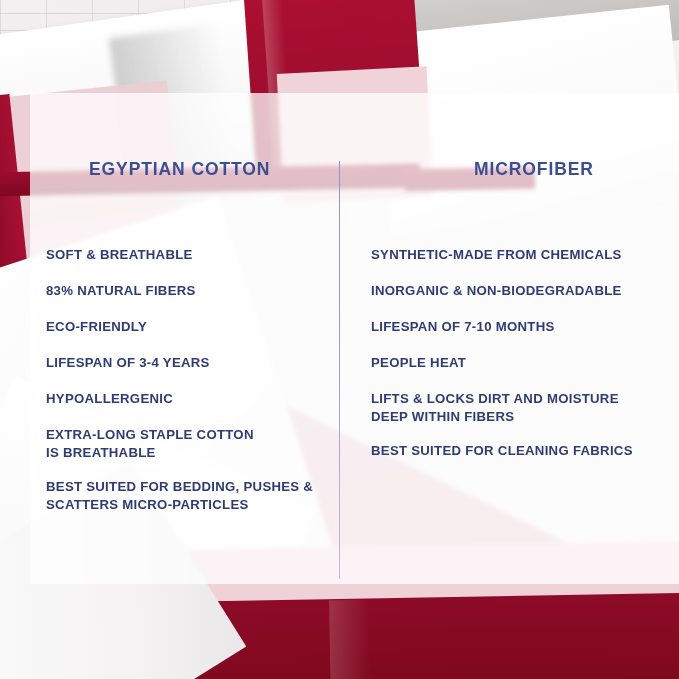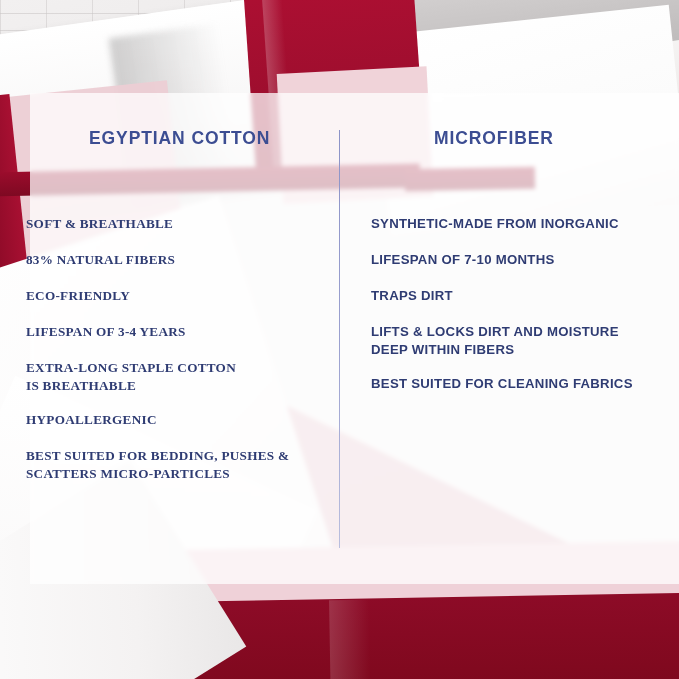--- a/index.html
+++ b/index.html
@@ -140,37 +140,37 @@
   }
 
   
   #overlay {
     position:absolute; left:30px; top:93px; right:0; bottom:95px;
     background:rgba(255,255,255,.74);
     backdrop-filter:blur(2px);
   }
 
   
-  #content { position:absolute; inset:0; }
+  #content { position:absolute; inset:0;margin-top:31px; }
 
   .col-head {
     position:absolute; top:128px;
     font-size:17.5px; font-weight:700; letter-spacing:.9px;
     color:#3c4d92; white-space:nowrap;
   }
   #head-left  { left:89px; }
-  #head-right { left:434px; }
+  #head-right { left:474px; }
 
   .divider {
     position:absolute; left:339px; top:130px; width:1px; height:418px;
     background:linear-gradient(180deg,#8c93c7 0%,#9aa0cf 50%,#b9bede 100%);
   }
 
   .col { position:absolute; top:215px; }
-  #col-left  { left:26px;  width:295px;font-family:Liberation Serif, serif; }
+  #col-left  { left:46px;  width:295px; }
   #col-right { left:371px; width:300px; }
 
   .row {
     font-size:13.2px; font-weight:700; letter-spacing:.28px;
     color:#2f3c73; line-height:17.5px;
     margin-bottom:18.5px;
     white-space:pre-line;
   }
   .row.two { margin-bottom:17px; }
 </style>
@@ -210,29 +210,30 @@
 
   <div class="col-head" id="head-right">MICROFIBER</div>
 
   <div class="divider"></div>
 
   <div class="col" id="col-left">
     <div class="row">SOFT &amp; BREATHABLE</div>
     <div class="row">83% NATURAL FIBERS</div>
     <div class="row">ECO-FRIENDLY</div>
     <div class="row">LIFESPAN OF 3-4 YEARS</div>
+    <div class="row">HYPOALLERGENIC</div>
     <div class="row two">EXTRA-LONG STAPLE COTTON
 IS BREATHABLE</div>
-    <div class="row">HYPOALLERGENIC</div>
     <div class="row two">BEST SUITED FOR BEDDING, PUSHES &amp;
 SCATTERS MICRO-PARTICLES</div>
   </div>
 
   <div class="col" id="col-right">
-    <div class="row">SYNTHETIC-MADE FROM INORGANIC</div>
+    <div class="row">SYNTHETIC-MADE FROM CHEMICALS</div>
+    <div class="row">INORGANIC &amp; NON-BIODEGRADABLE</div>
     <div class="row">LIFESPAN OF 7-10 MONTHS</div>
-    <div class="row">TRAPS DIRT</div>
+    <div class="row">PEOPLE HEAT</div>
     <div class="row two">LIFTS &amp; LOCKS DIRT AND MOISTURE
 DEEP WITHIN FIBERS</div>
     <div class="row">BEST SUITED FOR CLEANING FABRICS</div>
   </div>
 
 </div>
 
 </body></html>

